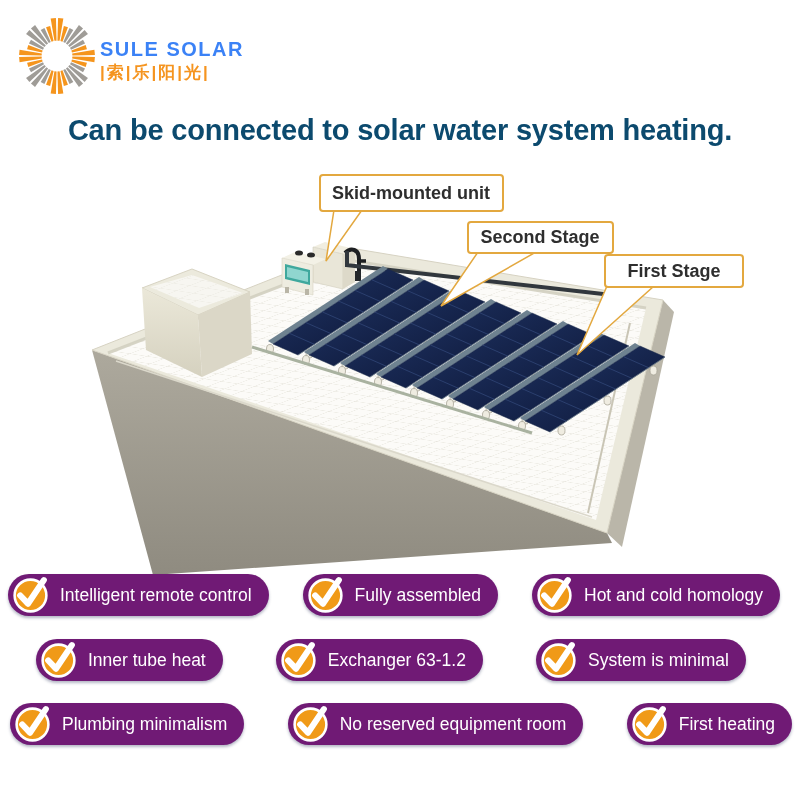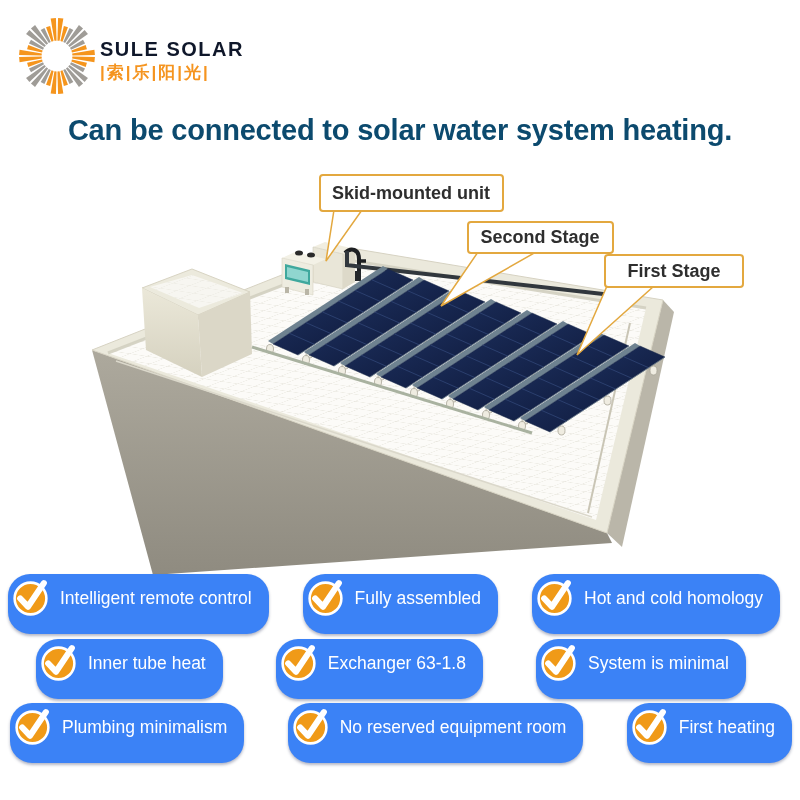--- a/index.html
+++ b/index.html
@@ -1,36 +1,36 @@
 <!DOCTYPE html>
 <html><head>
 <meta charset="utf-8">
 <style>
   html,body{margin:0;padding:0;background:#fff;}
   .stage{position:relative;width:800px;height:800px;background:#ffffff;overflow:hidden;
          font-family:"Liberation Sans", sans-serif;}
   
   .logo{position:absolute;left:16px;top:14px;width:82px;height:84px;}
   .bname{position:absolute;left:100px;top:38px;font-size:20px;font-weight:bold;
-         color:#0f172a;letter-spacing:1.5px;white-space:nowrap;}
+         color:#3b82f6;letter-spacing:1.5px;white-space:nowrap;}
   .bcn{position:absolute;left:100px;top:61px;font-size:17px;color:#F5941F;
        letter-spacing:2px;white-space:nowrap;font-weight:bold;text-align:right;}
   
   .title{position:absolute;top:114px;left:0;width:800px;text-align:center;
          font-size:29px;font-weight:bold;color:#0c4a6e;letter-spacing:-0.2px;}
   
   .scene{position:absolute;top:165px;left:0;width:800px;height:420px;}
   .callout-text{font-size:18px;font-weight:bold;fill:#2e2e2e;text-anchor:middle;}
   
   .frow{position:absolute;display:flex;justify-content:space-between;height:42px;}
   .r1{top:574px;left:8px;right:20px;}
   .r2{top:639px;left:36px;right:54px;}
   .r3{top:703px;left:10px;right:8px;}
-  .pill{display:flex;align-items:center;background:#3b82f6;border-radius:22px;
-        padding:0 17px 12px 2px;height:48px;box-shadow:0 2px 3px rgba(40,50,90,.35);}
+  .pill{display:flex;align-items:center;background:#701a75;border-radius:22px;
+        padding:0 17px 0 2px;height:42px;box-shadow:0 2px 3px rgba(40,50,90,.35);}
   .chk{width:41px;height:41px;flex:none;margin-right:9px;}
   .ptxt{font-size:17.5px;color:#ffffff;white-space:nowrap;}
 </style>
 </head>
 <body>
 
 <div class="stage">
 
   <svg class="logo" viewBox="-40 -40 80 80">
     <defs>
@@ -191,21 +191,21 @@
         <circle cx="20" cy="20" r="15.5" fill="#F09A18" stroke="#fff" stroke-width="2.5"></circle>
         <path d="M10,20 L17.5,28 L33,5" stroke="#fff" stroke-width="6" fill="none" stroke-linecap="round" stroke-linejoin="round"></path>
       </svg>
       <span class="ptxt">Inner tube heat</span>
     </div>
     <div class="pill">
       <svg class="chk" viewBox="0 0 40 40">
         <circle cx="20" cy="20" r="15.5" fill="#F09A18" stroke="#fff" stroke-width="2.5"></circle>
         <path d="M10,20 L17.5,28 L33,5" stroke="#fff" stroke-width="6" fill="none" stroke-linecap="round" stroke-linejoin="round"></path>
       </svg>
-      <span class="ptxt">Exchanger 63-1.8</span>
+      <span class="ptxt">Exchanger 63-1.2</span>
     </div>
     <div class="pill">
       <svg class="chk" viewBox="0 0 40 40">
         <circle cx="20" cy="20" r="15.5" fill="#F09A18" stroke="#fff" stroke-width="2.5"></circle>
         <path d="M10,20 L17.5,28 L33,5" stroke="#fff" stroke-width="6" fill="none" stroke-linecap="round" stroke-linejoin="round"></path>
       </svg>
       <span class="ptxt">System is minimal</span>
     </div>
   </div>
 

